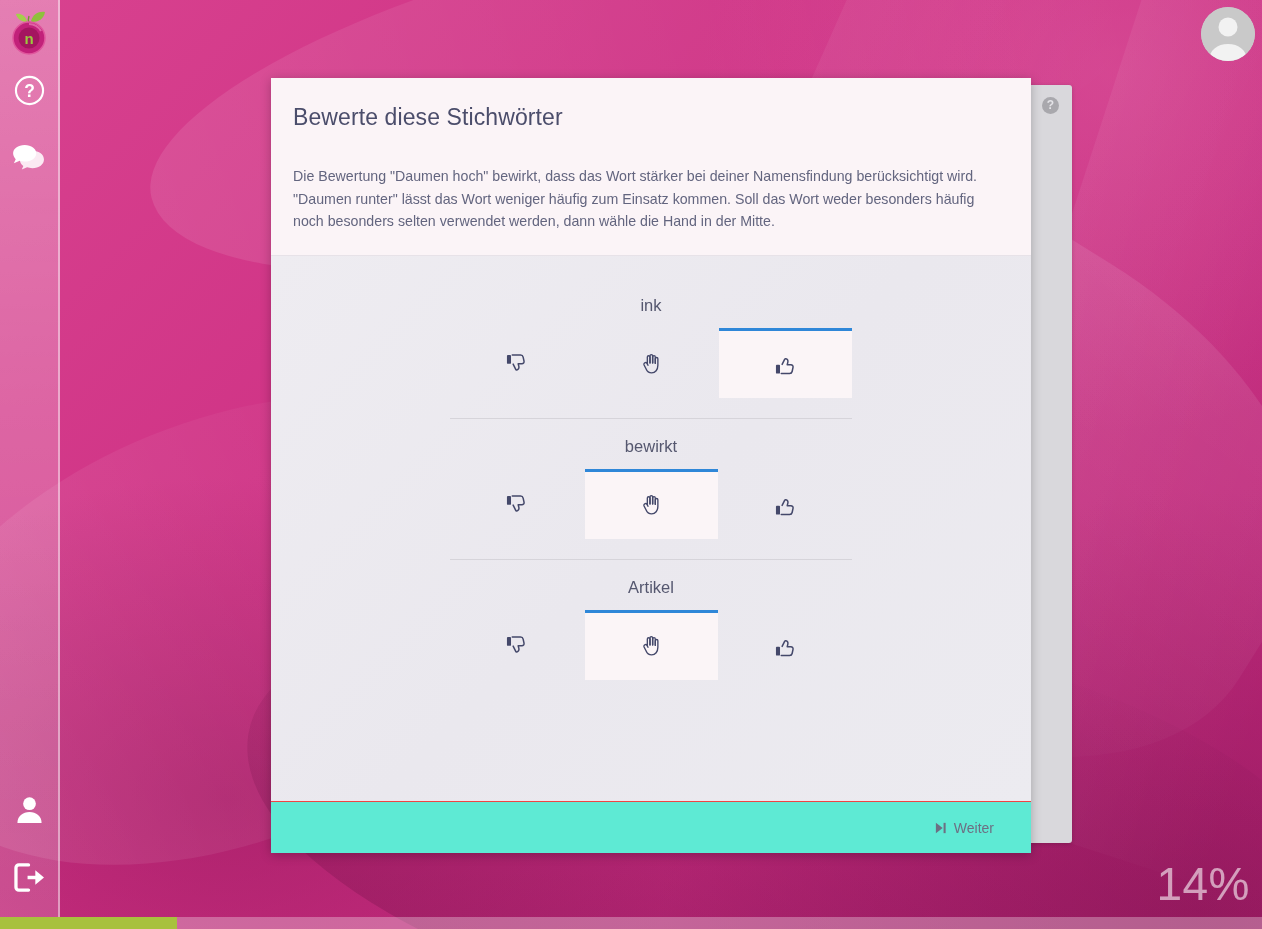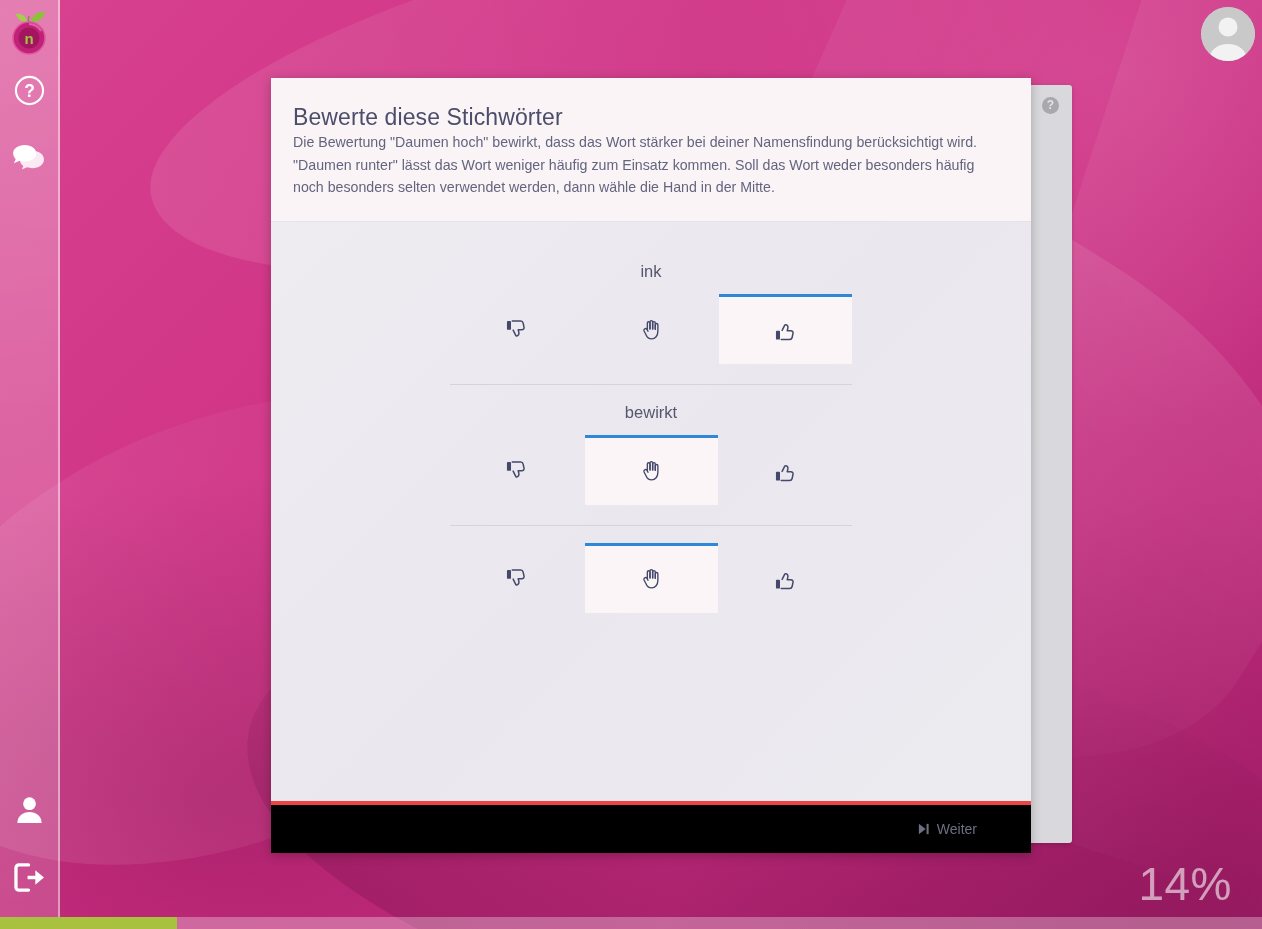--- a/index.html
+++ b/index.html
@@ -148,41 +148,42 @@
   .modal-header {
     background: #fbf4f7;
     padding: 26px 22px 22px 22px;
     border-bottom: 1px solid #e7e2e8;
   }
   .modal-title {
     font-size: 23px;
     color: #4b4d6b;
     font-weight: normal;
     letter-spacing: .1px;
+    margin-bottom: 34px;
   }
   .modal-desc {
     font-size: 14.2px;
     line-height: 22.5px;
     color: #63657f;
     max-width: 710px;
   }
   .modal-body {
     flex: 1;
     background: linear-gradient(135deg, #eeecf1 0%, #eae8ee 50%, #ecebf0 100%);
     padding-top: 22px;
     overflow: hidden;
   }
   .modal-footer {
-    background: #000000;
+    background: #5eead4;
     height: 52px;
-    border-top: 4px solid #ef4444;
+    border-top: 1px solid #ef4444;
     display: flex;
     align-items: center;
     justify-content: flex-end;
-    padding-right: 52px;
+    padding-right: 35px;
   }
   .next-btn {
     display: inline-flex;
     align-items: center;
     gap: 7px;
     font-size: 14px;
     color: #6d6f83;
     background: none;
     border: none;
     cursor: pointer;
@@ -237,21 +238,21 @@
     height: 12px;
     background: rgba(255,255,255,.30);
     z-index: 40;
   }
   #progress-bar {
     height: 12px;
     background: #a8c13e;
   }
   #percent {
     position: absolute;
-    right: 30px;
+    right: 12px;
     bottom: 18px;
     font-size: 46px;
     color: rgba(255,255,255,.58);
     z-index: 32;
     letter-spacing: .5px;
   }
 </style>
 </head>
 <body>
 
@@ -394,20 +395,21 @@
                 <g fill="none" stroke="#44486a" stroke-width="1.7" stroke-linejoin="round" stroke-linecap="round">
                   <path d="M8.2 23.2 h9.4 c1.5 0 2.6 -.9 2.9 -2.3 l1 -4.6 c.35 -1.6 -.75 -2.9 -2.4 -2.9 h-4.2 l.75 -3.1 c.45 -1.9 -.45 -3.6 -2.2 -3.9 c-.7 -.12 -1.2 .2 -1.45 .85 L9.2 12.9"></path>
                 </g>
                 <rect x="2.2" y="13.3" width="4.6" height="9.9" rx="1" fill="#44486a"></rect>
               </svg>
             </div>
           </div>
           <div class="rate-sep"></div>
         </div>
         <div class="rate-row last">
+          <div class="rate-word">Artikel</div>
           <div class="rate-options">
             <div class="rate-opt" title="Daumen runter">
               <svg viewBox="0 0 26 26" width="23" height="23">
                 <g fill="none" stroke="#44486a" stroke-width="1.7" stroke-linejoin="round" stroke-linecap="round">
                   <path d="M8.2 2.3 h9.4 c1.5 0 2.6 .9 2.9 2.3 l1 4.6 c.35 1.6 -.75 2.9 -2.4 2.9 h-4.2 l.75 3.1 c.45 1.9 -.45 3.6 -2.2 3.9 c-.7 .12 -1.2 -.2 -1.45 -.85 L9.2 12.6"></path>
                 </g>
                 <rect x="2.2" y="2.3" width="4.6" height="9.9" rx="1" fill="#44486a"></rect>
               </svg>
             </div>
             <div class="rate-opt selected" title="Hand in der Mitte">

